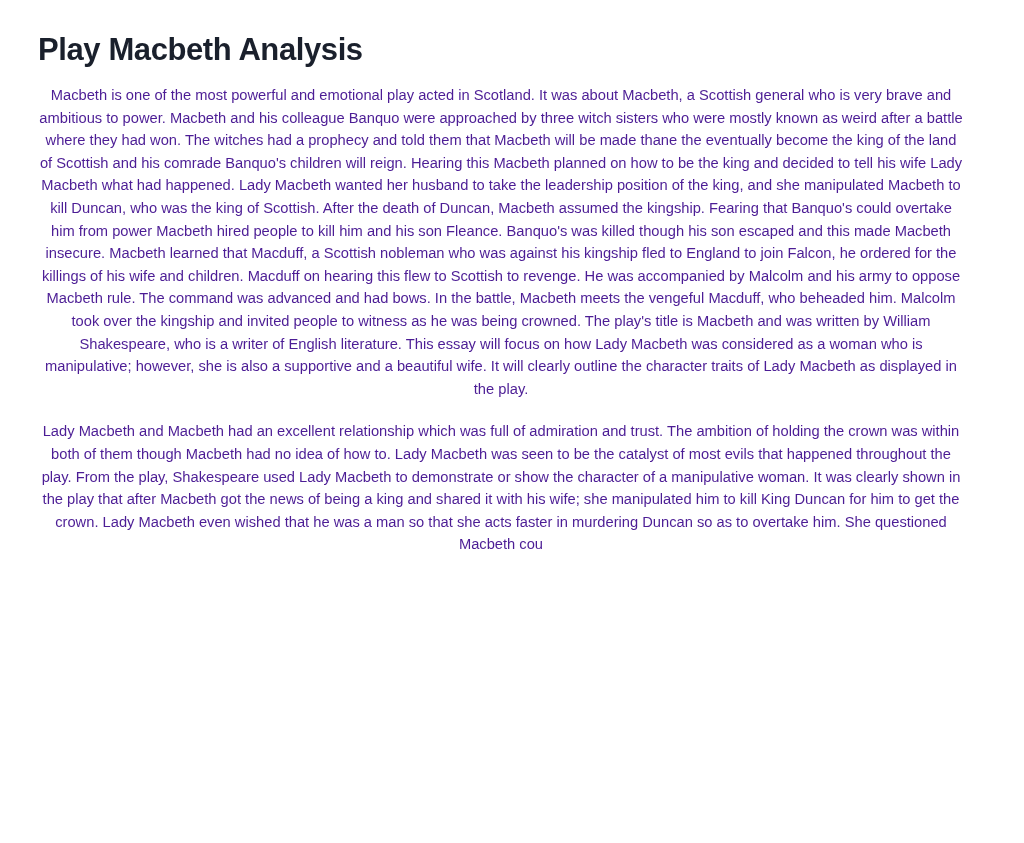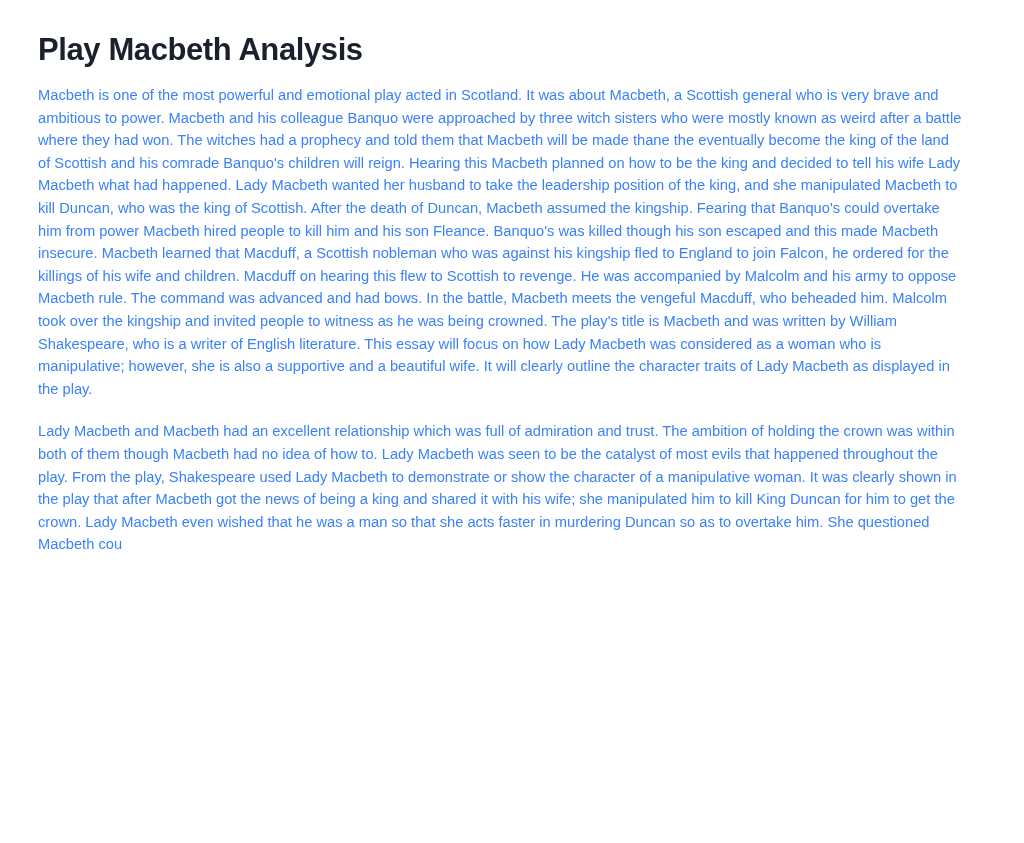--- a/index.html
+++ b/index.html
@@ -56,23 +56,23 @@
   .doc-title {
     font-size: 31px;
     font-weight: bold;
     color: #1a202c;
     margin: 0 0 16px 0;
     letter-spacing: -0.4px;
   }
   .doc-para {
     font-size: 14.7px;
     line-height: 22.6px;
-    color: #3b82f6;
+    color: #4c1d95;
     margin: 0 0 20px 0;
-    text-align: left;
+    text-align: center;
   }
 </style>
 </head>
 <body>
 
 <div class="page">
 
 
   <div class="content">
     <h1 class="doc-title">Play Macbeth Analysis</h1>

